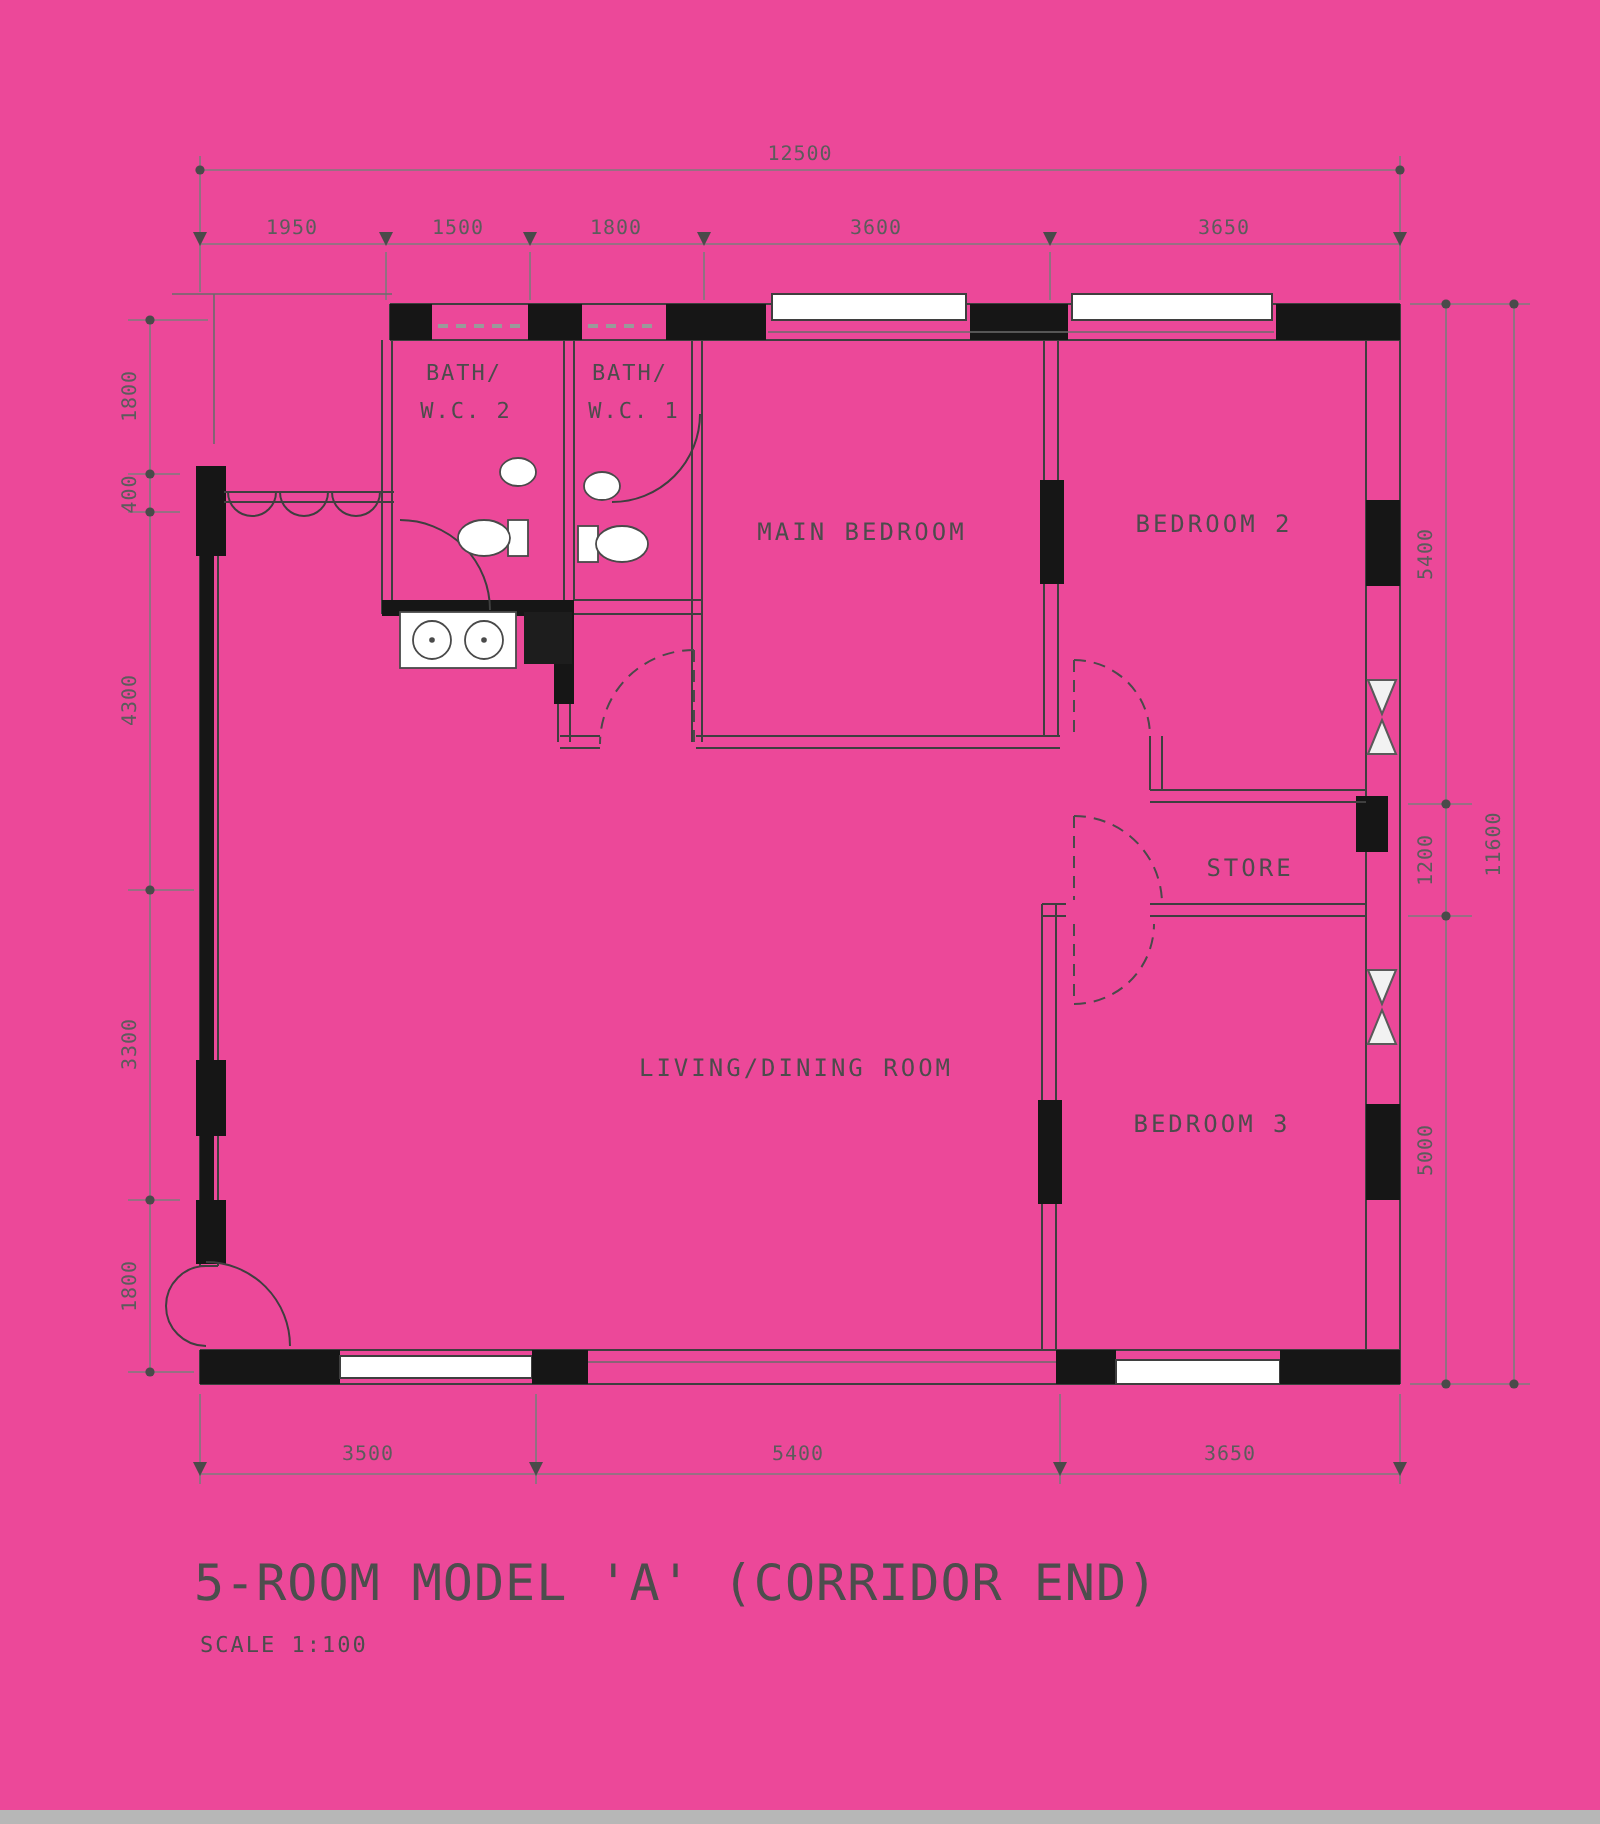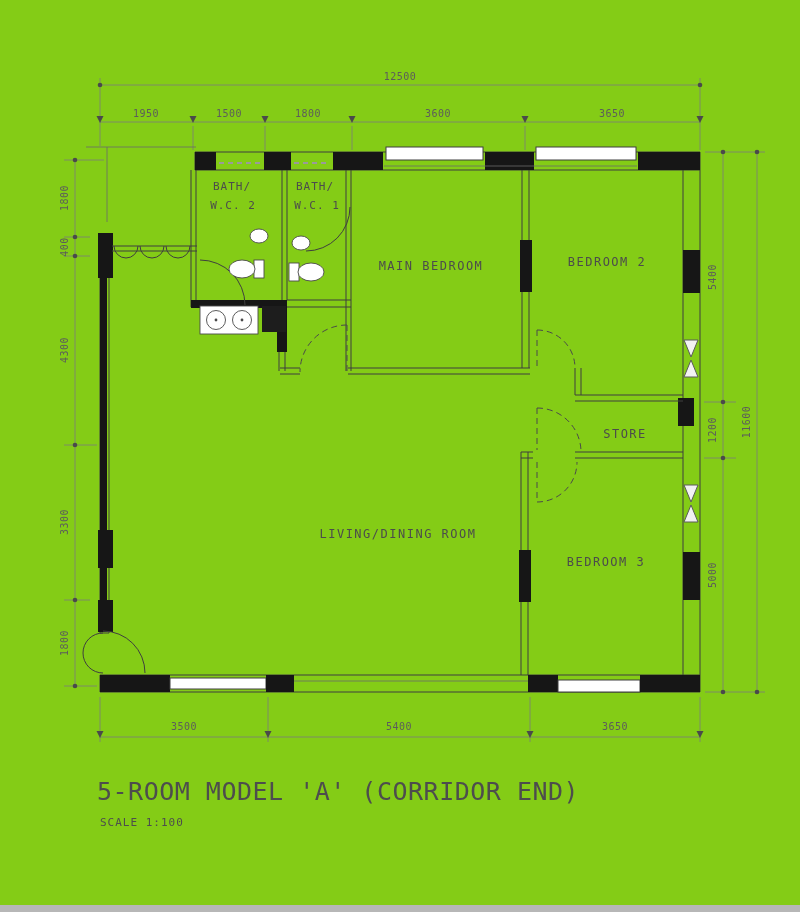--- a/index.html
+++ b/index.html
@@ -1,16 +1,16 @@
 <!DOCTYPE html>
 <html><head>
 <meta charset="utf-8">
 <style>
   html,body{margin:0;padding:0;background:#ffffff;}
-  .stage{position:relative;width:800px;height:912px;background:#84cc16;overflow:hidden;
+  .stage{position:relative;width:800px;height:912px;background:#ec4899;overflow:hidden;
          font-family:"DejaVu Sans Mono", monospace;}
   svg{position:absolute;left:0;top:0;}
   .w     {stroke:#3f3f3f;stroke-width:1;fill:none;}
   .wlt   {stroke:#6b6b6b;stroke-width:0.8;fill:none;}
   .wall  {fill:#161616;stroke:none;}
   .winbox{fill:#ffffff;stroke:#3f3f3f;stroke-width:1;}
   .dash  {stroke:#4a4a4a;stroke-width:1;fill:none;stroke-dasharray:6 4;}
   .louv  {stroke:#9a9a9a;stroke-width:2;fill:none;stroke-dasharray:5 4;}
   .fix   {stroke:#4a4a4a;stroke-width:0.9;fill:#ffffff;}
   .dark  {fill:#1d1d1d;stroke:none;}

